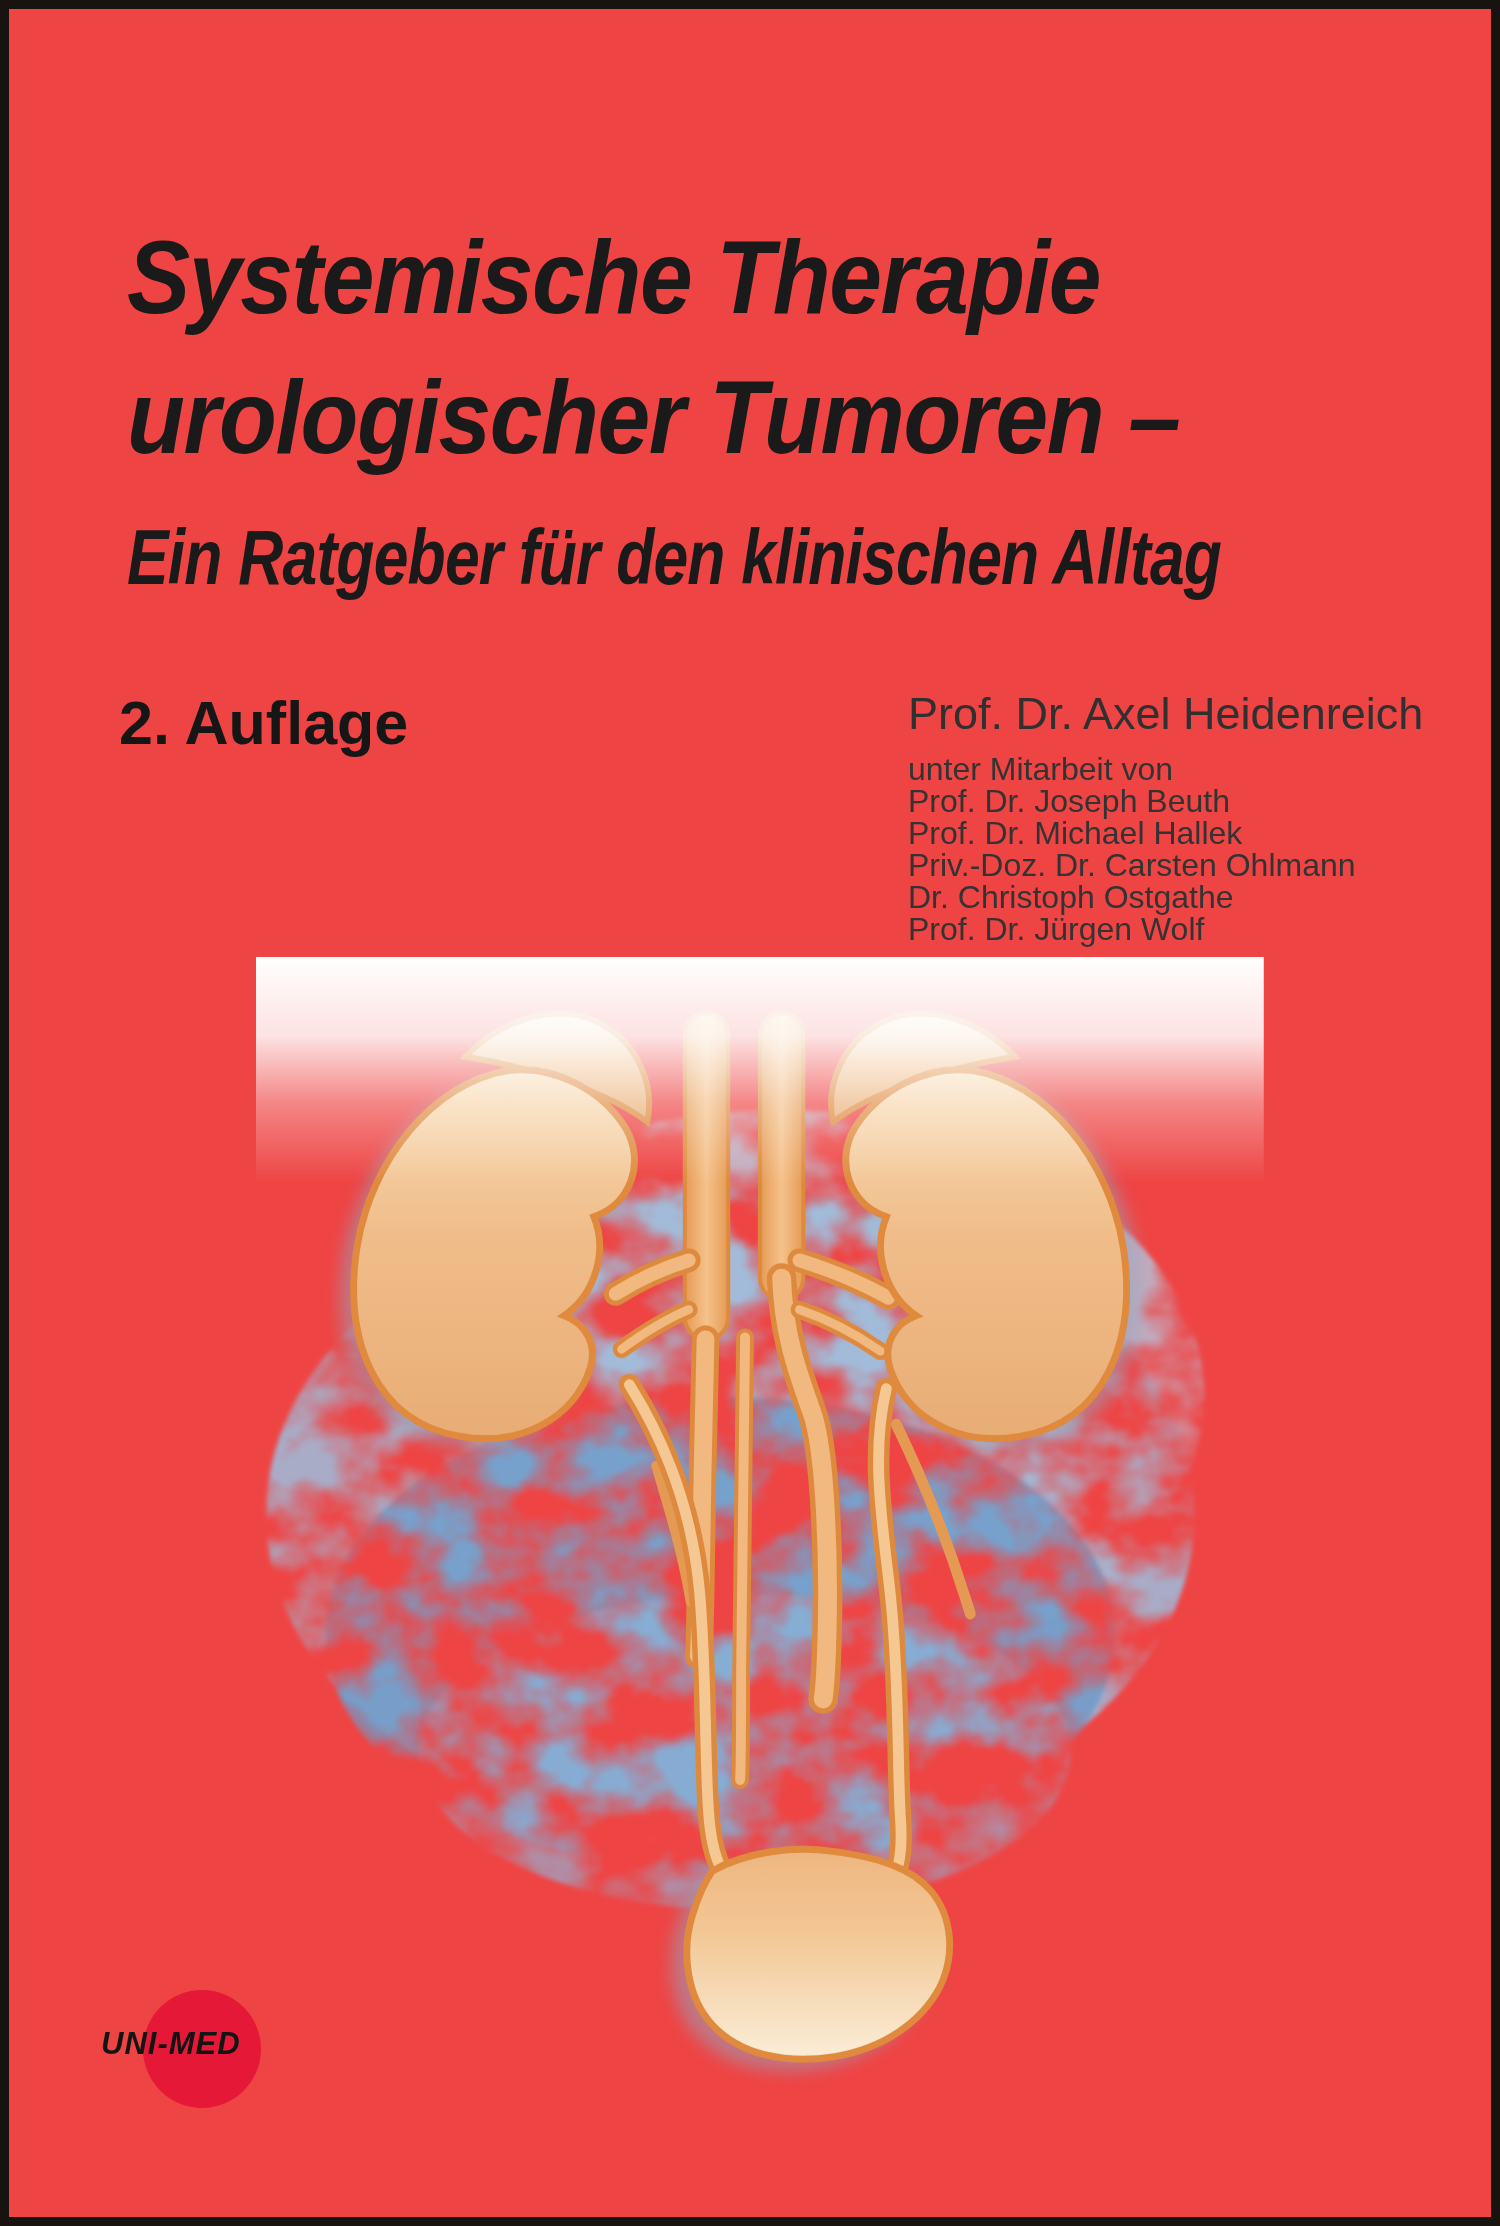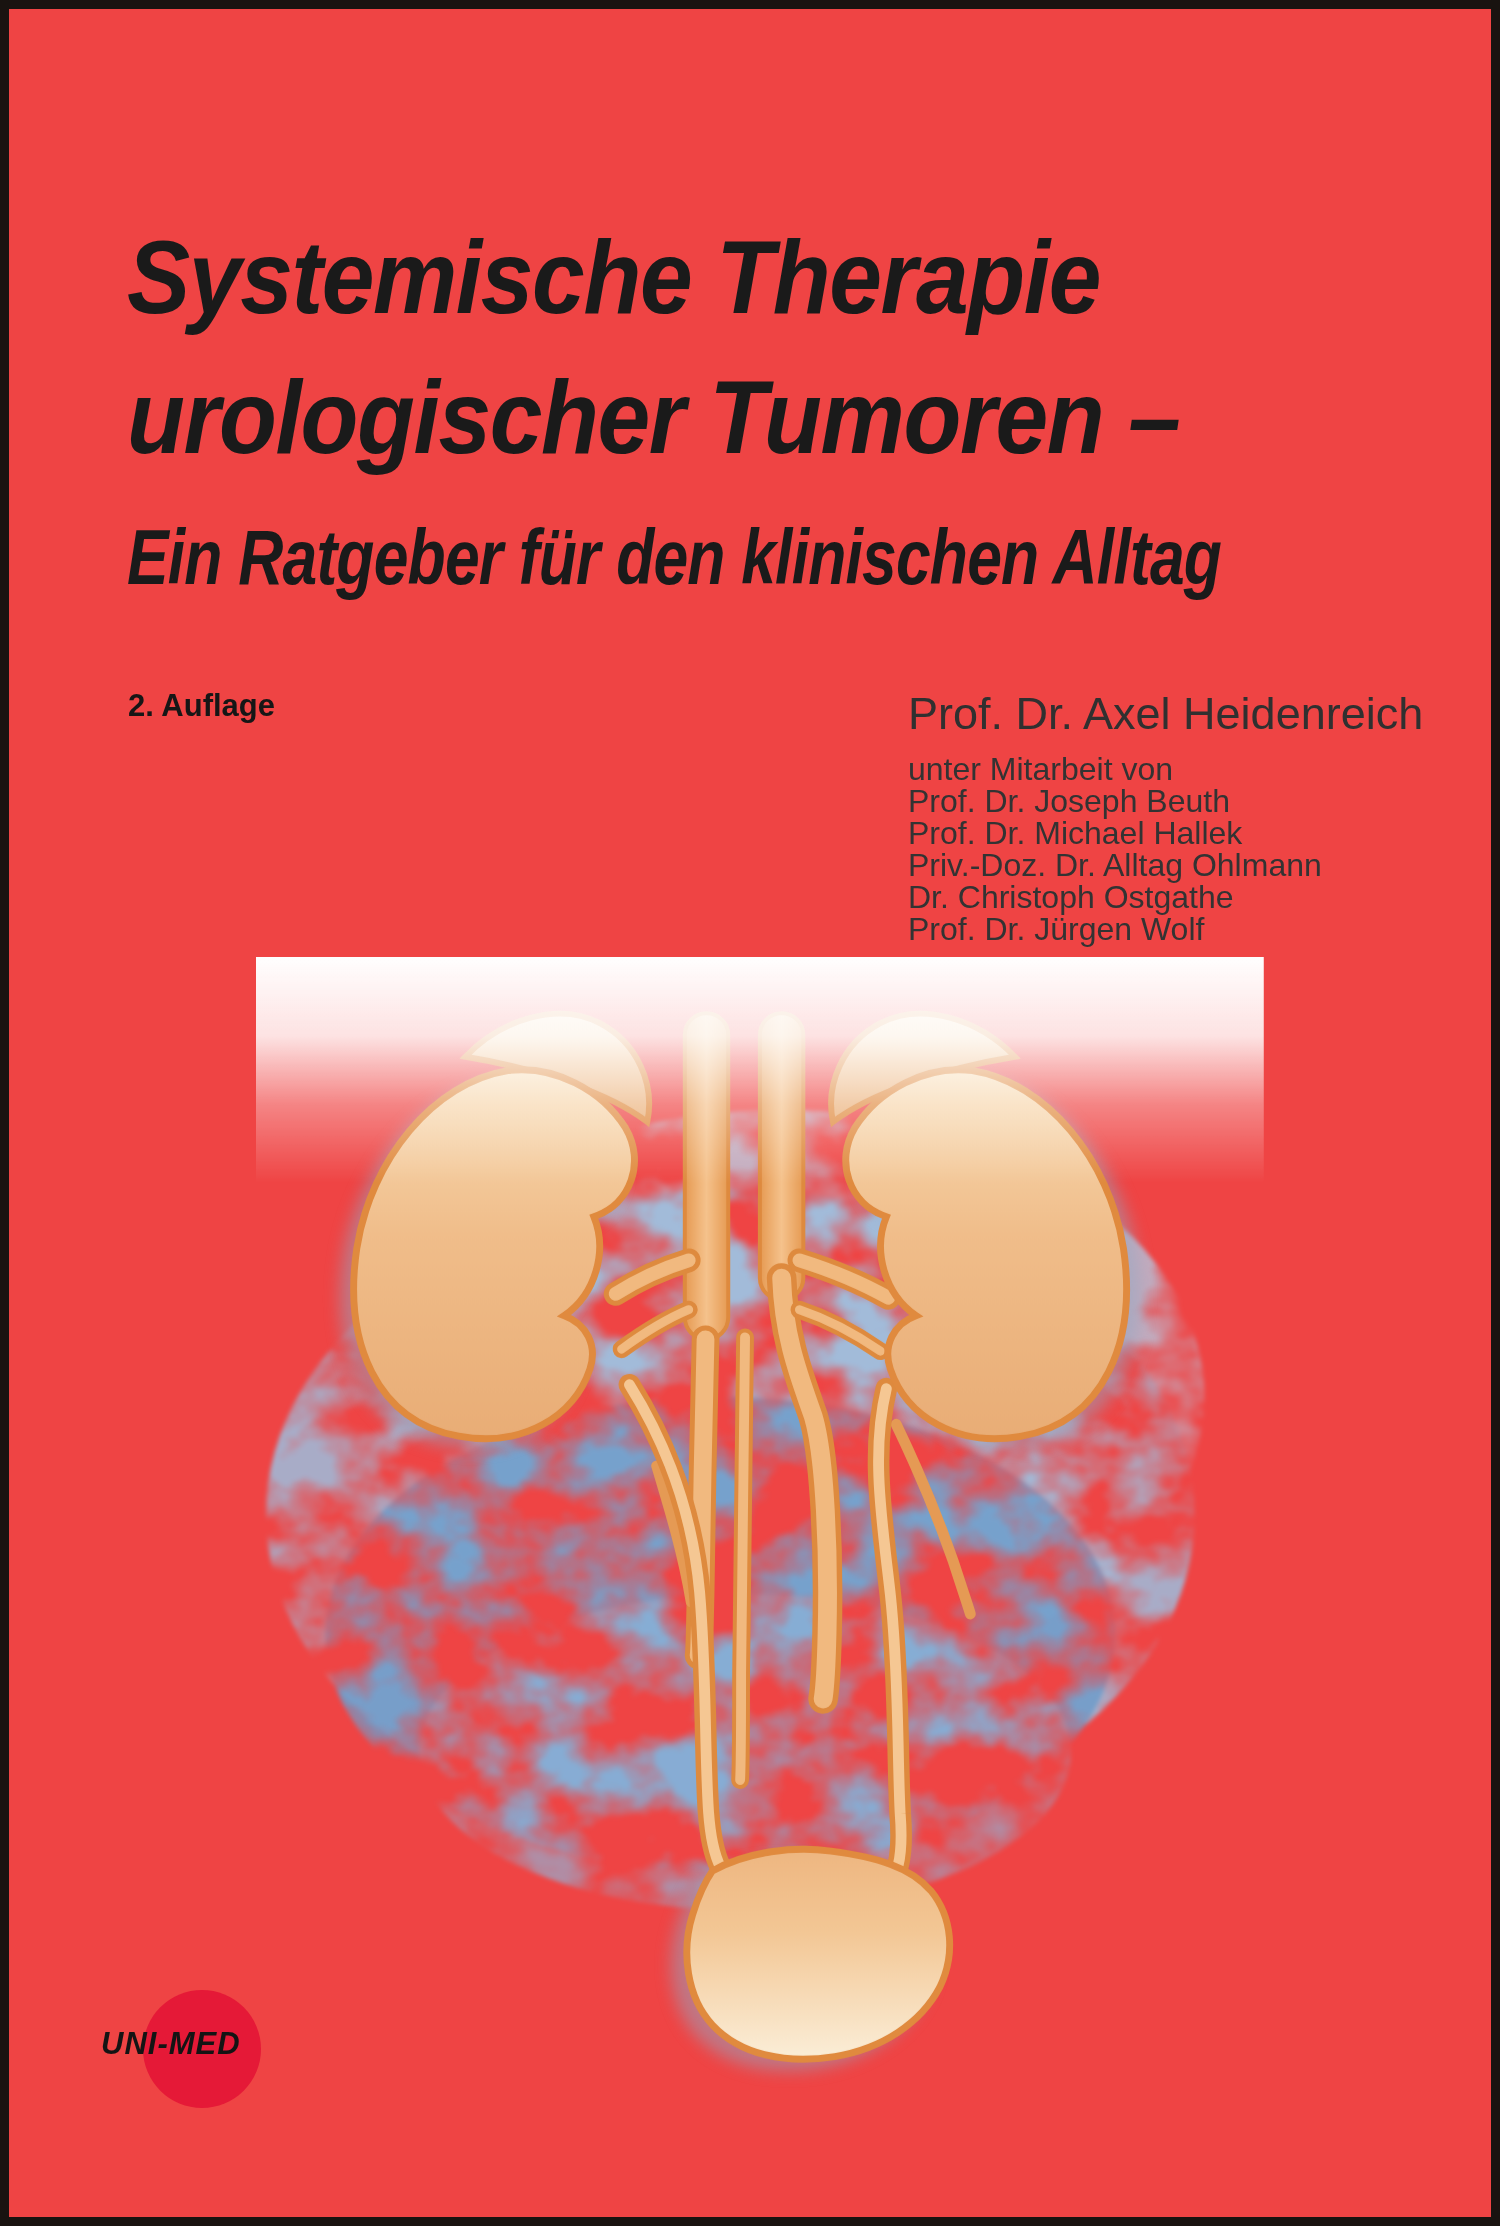--- a/index.html
+++ b/index.html
@@ -28,22 +28,22 @@
     left:118px;top:503px;
     font-size:78px;
     font-weight:bold;font-style:italic;
     letter-spacing:-1px;
     color:#1a1a1a;
     transform:scaleX(0.80);
     transform-origin:left top;
     white-space:nowrap;
   }
   .edition{
-    left:119px;top:679px;
-    font-size:31px;font-weight:bold;
+    left:110px;top:679px;
+    font-size:61px;font-weight:bold;
     color:#161616;white-space:nowrap;
   }
   .author{
     left:899px;top:679px;
     font-size:45px;font-weight:400;
     color:#303030;white-space:nowrap;text-align:right;
   }
   .contributors{
     left:899px;top:744px;
     font-size:32px;font-weight:400;
@@ -169,21 +169,21 @@
   <div class="abs subtitle">Ein Ratgeber für den klinischen Alltag</div>
 
   <div class="abs edition">2. Auflage</div>
 
   <div class="abs author">Prof. Dr. Axel Heidenreich</div>
 
   <div class="abs contributors">
     <div>unter Mitarbeit von</div>
     <div>Prof. Dr. Joseph Beuth</div>
     <div>Prof. Dr. Michael Hallek</div>
-    <div>Priv.-Doz. Dr. Alltag Ohlmann</div>
+    <div>Priv.-Doz. Dr. Carsten Ohlmann</div>
     <div>Dr. Christoph Ostgathe</div>
     <div>Prof. Dr. Jürgen Wolf</div>
   </div>
 
   <div>
     <div class="abs logo-circle"></div>
     <div class="abs logo-text">UNI-MED</div>
   </div>
 
 </div>

